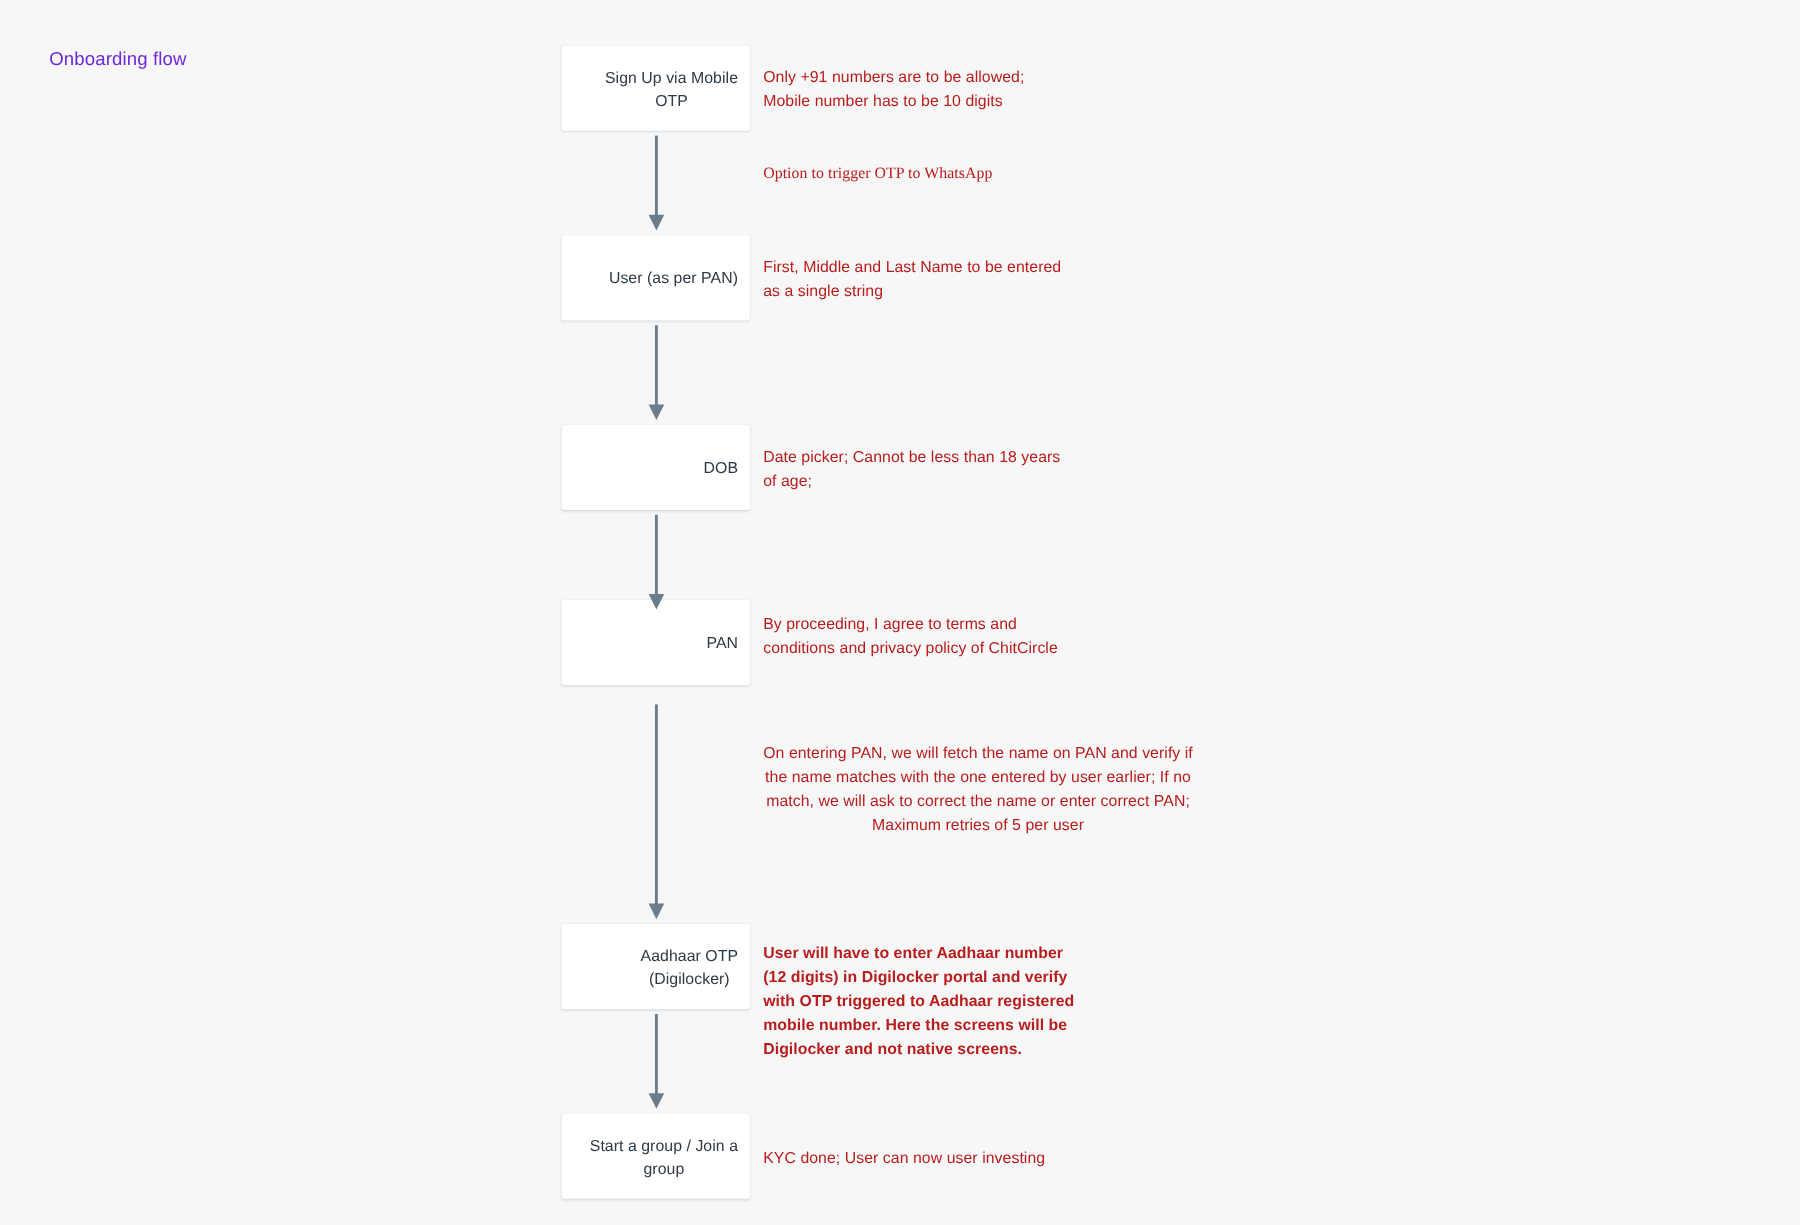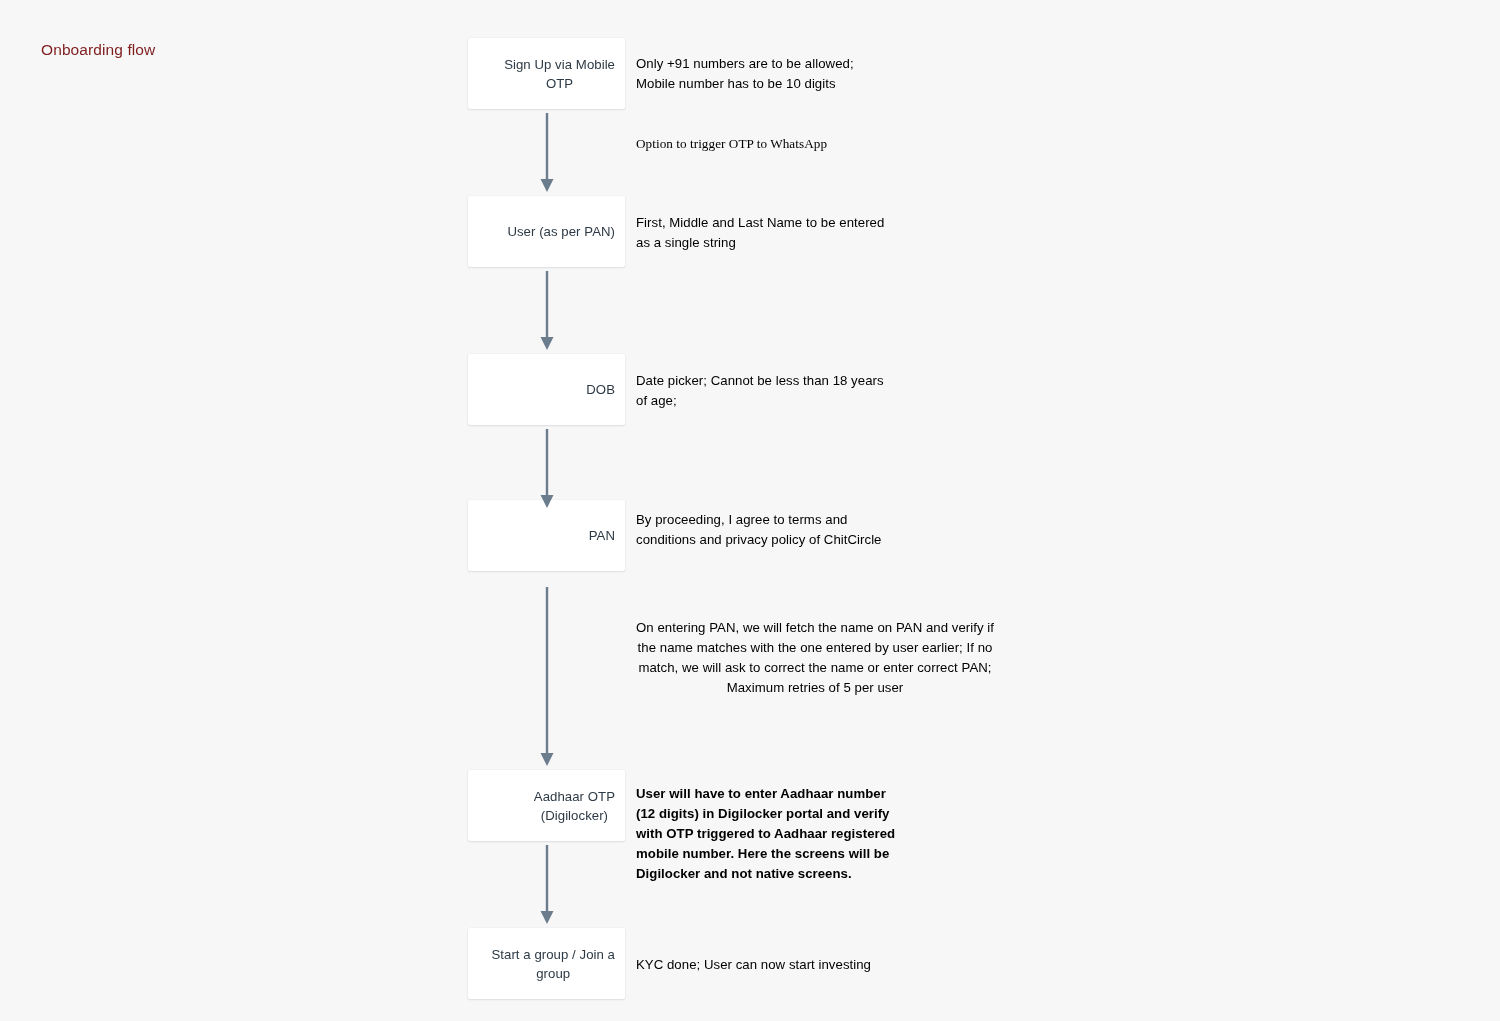--- a/index.html
+++ b/index.html
@@ -23,21 +23,21 @@
     height: 1021px;
   }
 
   
   .flow-title {
     position: absolute;
     left: 41px;
     top: 40px;
     font-size: 15.5px;
     line-height: 20px;
-    color: #7f1d1d;
+    color: #6d28d9;
     letter-spacing: 0.1px;
     white-space: nowrap;
   }
 
   
   .node {
     position: absolute;
     left: 468px;
     width: 157px;
     background: #ffffff;
@@ -64,21 +64,21 @@
     width: 16px;
   }
   .connector svg { display: block; overflow: visible; }
 
   
   .annotation {
     position: absolute;
     left: 636px;
     font-size: 13.2px;
     line-height: 20px;
-    color: #000000;
+    color: #b91c1c;
     letter-spacing: 0.05px;
     white-space: pre-line;
     max-width: 430px;
   }
 </style>
 </head>
 <body>
 
 <div id="canvas">
 
@@ -137,16 +137,16 @@
       </div>
     </div>
   <div id="annotations-layer">
       <div class="annotation" style="top: 54px;">Only +91 numbers are to be allowed;<br>Mobile number has to be 10 digits</div>
       <div class="annotation" style="top: 134px; font-family: Liberation Serif, serif;">Option to trigger OTP to WhatsApp</div>
       <div class="annotation" style="top: 213px;">First, Middle and Last Name to be entered<br>as a single string</div>
       <div class="annotation" style="top: 371px;">Date picker; Cannot be less than 18 years<br>of age;</div>
       <div class="annotation" style="top: 510px;">By proceeding, I agree to terms and<br>conditions and privacy policy of ChitCircle</div>
       <div class="annotation" style="top: 618px; text-align: center;">On entering PAN, we will fetch the name on PAN and verify if<br>the name matches with the one entered by user earlier; If no<br>match, we will ask to correct the name or enter correct PAN;<br>Maximum retries of 5 per user</div>
       <div class="annotation" style="top: 784px; font-weight: bold;">User will have to enter Aadhaar number<br>(12 digits) in Digilocker portal and verify<br>with OTP triggered to Aadhaar registered<br>mobile number. Here the screens will be<br>Digilocker and not native screens.</div>
-      <div class="annotation" style="top: 955px;">KYC done; User can now start investing</div>
+      <div class="annotation" style="top: 955px;">KYC done; User can now user investing</div>
     </div>
 
 </div>
 
 </body></html>

